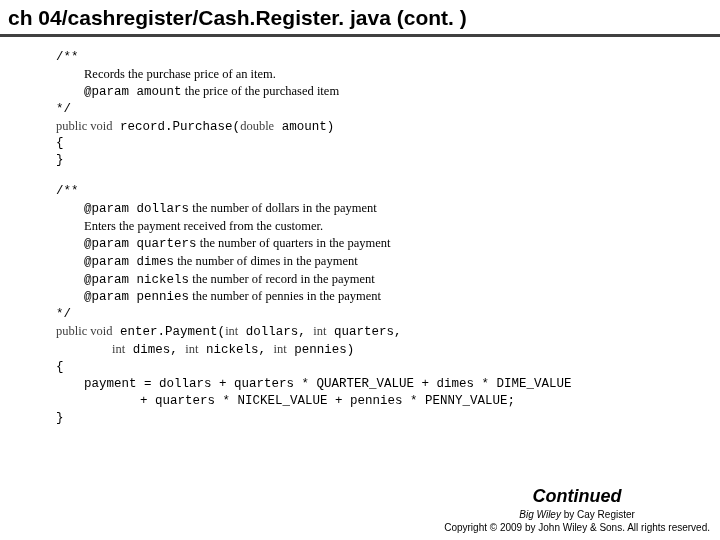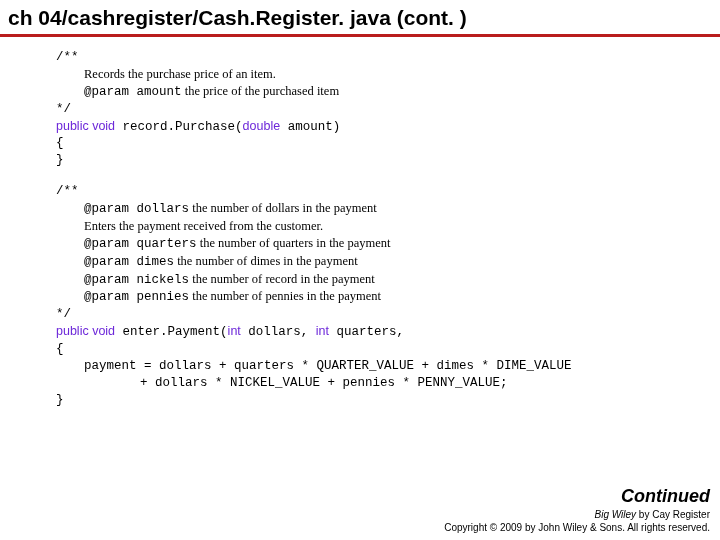--- a/index.html
+++ b/index.html
@@ -6,46 +6,46 @@
     body {
       width: 720px;
       height: 540px;
       background: #fff;
       font-family: "Trebuchet MS", Verdana, sans-serif;
       position: relative;
       overflow: hidden;
     }
     .title-bar {
       padding: 6px 8px 4px 8px;
-      border-bottom: 3px solid #b91c1c;
+      border-bottom: 3px solid #404040;
     }
     .title-bar h1 {
       font-size: 21px;
       font-weight: bold;
       color: #000;
     }
     .code-area {
       padding: 12px 0 0 56px;
       font-size: 12.5px;
       line-height: 1.35;
       color: #000;
     }
     .code-line { white-space: pre; }
     .mono { font-family: "Courier New", monospace; }
     .serif { font-family: "Times New Roman", Times, serif; }
-    .kw { color: #6d28d9; font-family: Liberation Sans, sans-serif; }
+    .kw { color: #404040; font-family: Liberation Serif, serif; }
     .ind1 { padding-left: 28px; }
     .ind2 { padding-left: 56px; }
     .ind3 { padding-left: 84px; }
     .block-gap { height: 14px; }
     .footer {
       position: absolute;
       bottom: 6px;
       right: 10px;
-      text-align: right;
+      text-align: center;
     }
     .continued {
       font-family: "Trebuchet MS", Verdana, sans-serif;
       font-weight: bold;
       font-style: italic;
       font-size: 18px;
       color: #000;
       margin-bottom: 2px;
     }
     .copyright {
@@ -77,23 +77,24 @@
 
   <div class="code-line mono">/**</div>
   <div class="code-line ind1"><span class="mono">@param dollars</span><span class="serif"> the number of dollars in the payment</span></div>
   <div class="code-line ind1 serif">Enters the payment received from the customer.</div>
   <div class="code-line ind1"><span class="mono">@param quarters</span><span class="serif"> the number of quarters in the payment</span></div>
   <div class="code-line ind1"><span class="mono">@param dimes</span><span class="serif"> the number of dimes in the payment</span></div>
   <div class="code-line ind1"><span class="mono">@param nickels</span><span class="serif"> the number of record in the payment</span></div>
   <div class="code-line ind1"><span class="mono">@param pennies</span><span class="serif"> the number of pennies in the payment</span></div>
   <div class="code-line mono">*/</div>
   <div class="code-line"><span class="kw">public void</span><span class="mono"> enter.Payment(</span><span class="kw">int</span><span class="mono"> dollars, </span><span class="kw">int</span><span class="mono"> quarters,</span></div>
+  <div class="code-line ind2"><span class="kw">int</span><span class="mono"> dimes, </span><span class="kw">int</span><span class="mono"> nickels, </span><span class="kw">int</span><span class="mono"> pennies)</span></div>
   <div class="code-line mono">{</div>
   <div class="code-line ind1 mono">payment = dollars + quarters * QUARTER_VALUE + dimes * DIME_VALUE</div>
-  <div class="code-line ind3 mono">+ dollars * NICKEL_VALUE + pennies * PENNY_VALUE;</div>
+  <div class="code-line ind3 mono">+ quarters * NICKEL_VALUE + pennies * PENNY_VALUE;</div>
   <div class="code-line mono">}</div>
 
 </div>
 
 <div class="footer">
   <div class="continued">Continued</div>
   <div class="copyright"><span class="bookname">Big Wiley</span><span> by Cay Register</span></div>
   <div class="copyright">Copyright © 2009 by John Wiley &amp; Sons. All rights reserved.</div>
 </div>
 

